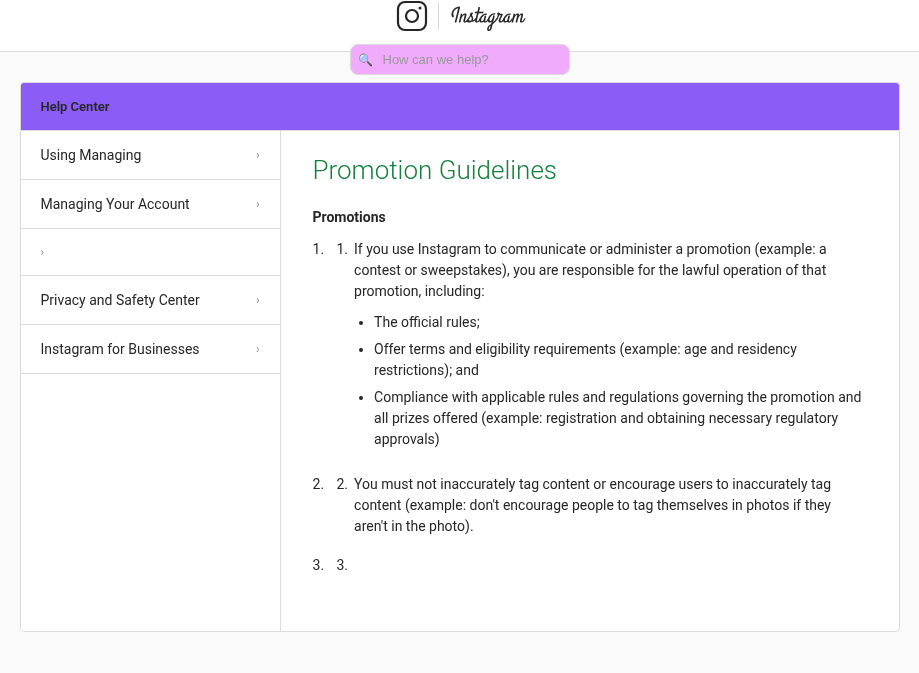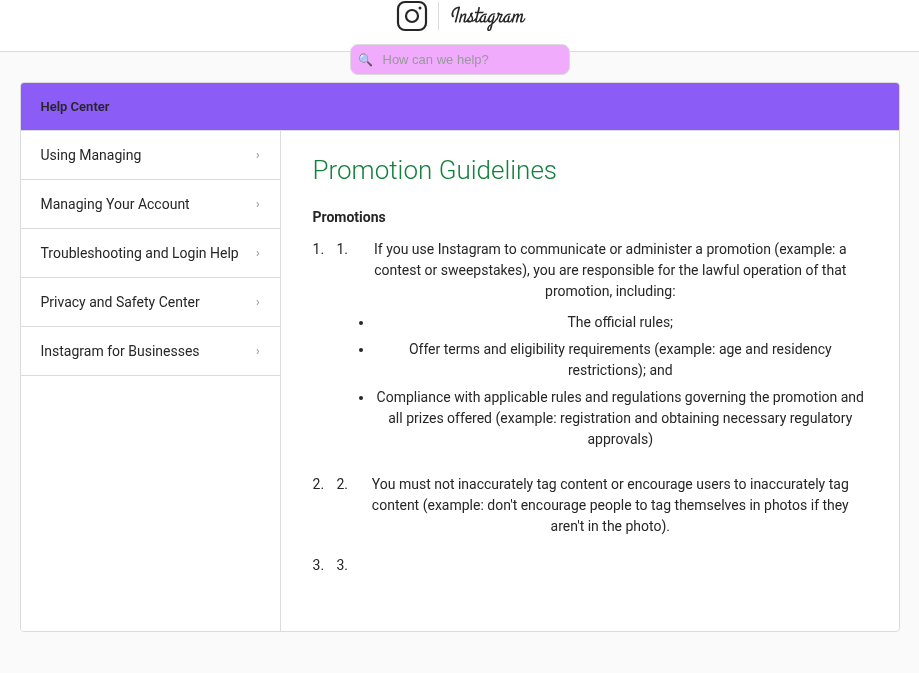--- a/index.html
+++ b/index.html
@@ -159,21 +159,20 @@
       font-size: 14px;
     }
     .ordered-list > li::before {
       content: counter(main-counter) ".";
       min-width: 18px;
       font-size: 14px;
       color: #262626;
     }
     .li-text {
       flex: 1;
-      text-align: center;
     }
 
     .bullet-list {
       list-style: disc;
       margin: 10px 0 4px 20px;
       padding: 0;
     }
     .bullet-list li {
       margin-bottom: 6px;
       line-height: 1.5;
@@ -211,21 +210,20 @@
     <nav class="sidebar">
       <div class="sidebar-item">
         <span>Using Managing</span>
         <span class="sidebar-chevron">›</span>
       </div>
       <div class="sidebar-item">
         <span>Managing Your Account</span>
         <span class="sidebar-chevron">›</span>
       </div>
       <div class="sidebar-item">
-        <span>Troubleshooting and Login Help</span>
         <span class="sidebar-chevron">›</span>
       </div>
       <div class="sidebar-item">
         <span>Privacy and Safety Center</span>
         <span class="sidebar-chevron">›</span>
       </div>
       <div class="sidebar-item">
         <span>Instagram for Businesses</span>
         <span class="sidebar-chevron">›</span>
       </div>

